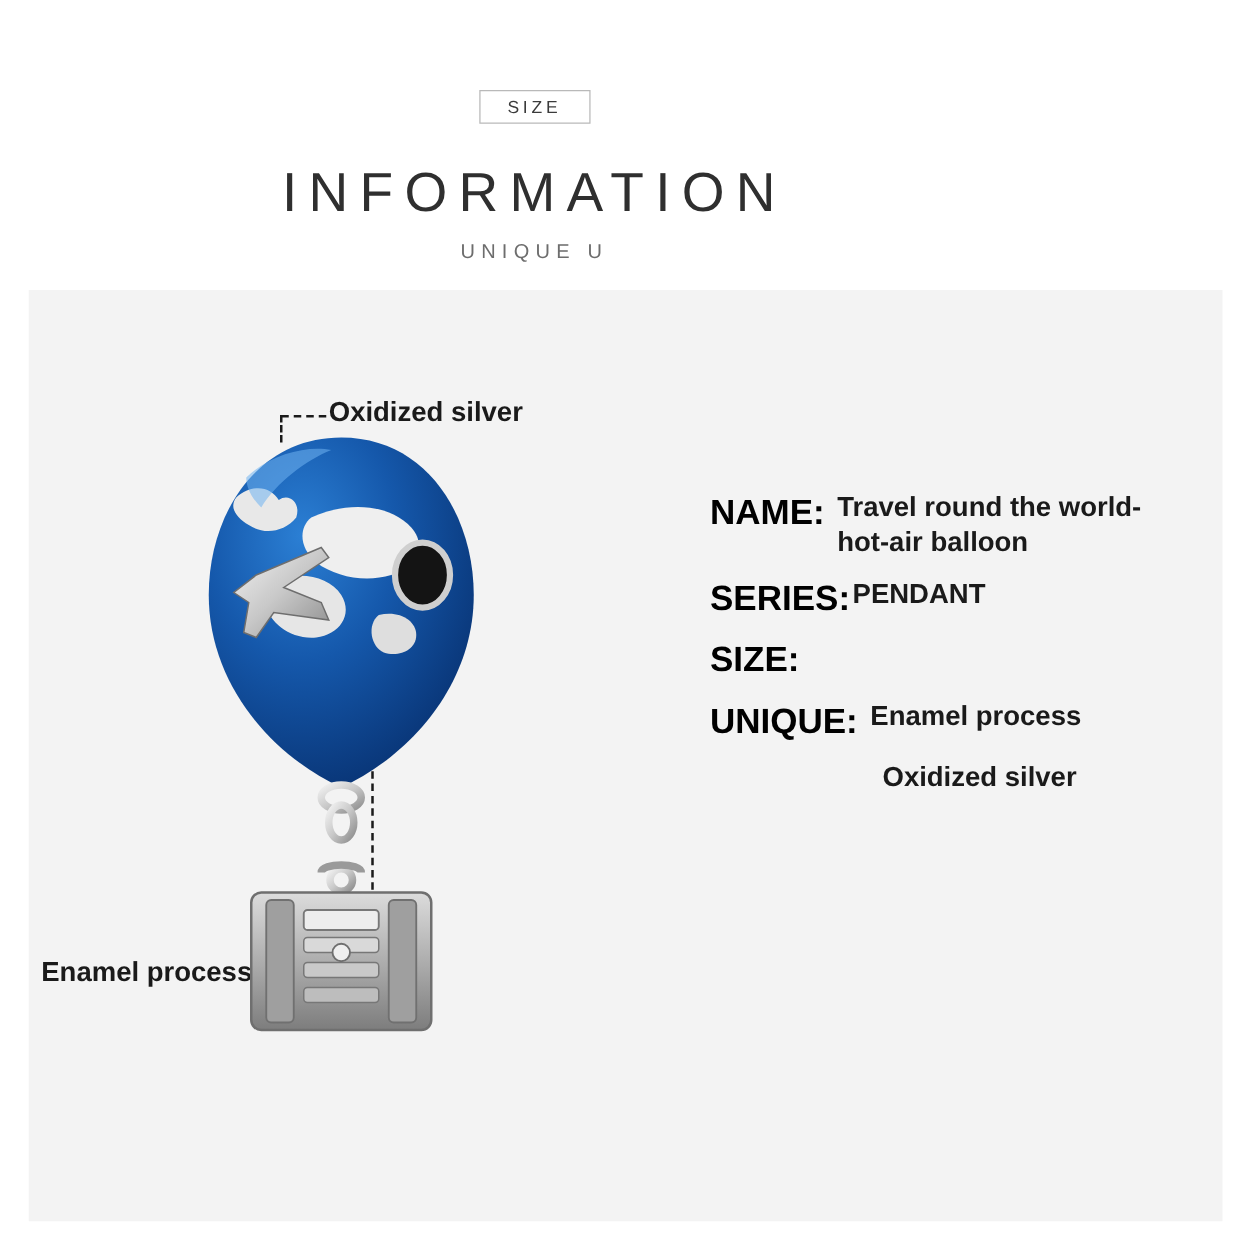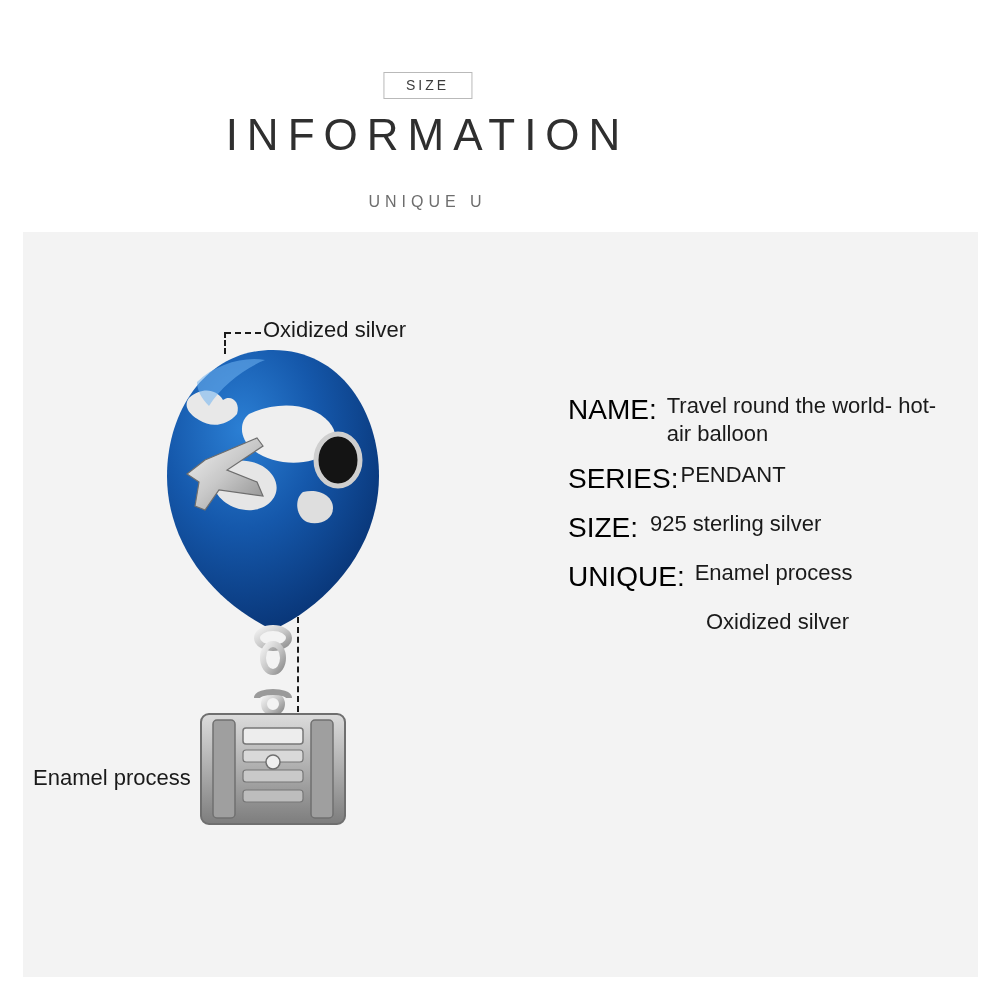--- a/index.html
+++ b/index.html
@@ -39,21 +39,21 @@
     border: 1px solid #b9b9b9;
     padding: 5px 22px 6px 22px;
     font-size: 14px;
     letter-spacing: 3px;
     color: #3b3b3b;
     line-height: 1;
   }
   .info-title {
     position: absolute;
     left: 50%;
-    top: 110px;
+    top: 130px;
     transform: translateX(-50%);
     font-size: 44px;
     letter-spacing: 9px;
     color: #2f2f2f;
     font-weight: 400;
     white-space: nowrap;
   }
   .unique-sub {
     position: absolute;
     left: 50%;
@@ -67,20 +67,21 @@
   }
 
   
   .panel {
     position: absolute;
     left: 23px;
     top: 232px;
     width: 955px;
     height: 745px;
     background: #f3f3f3;
+    font-weight: bold;
   }
 
   
   .product-area {
     position: absolute;
     left: 0px;
     top: 0px;
     width: 520px;
     height: 745px;
   }
@@ -269,21 +270,20 @@
       </div>
 
       <div class="spec-row">
         <div class="spec-label">SERIES:</div>
         <div class="spec-value indent-series">PENDANT</div>
       </div>
 
 
       <div class="spec-row">
         <div class="spec-label">SIZE:</div>
-        <div class="spec-value indent-metal">925 sterling silver</div>
       </div>
 
       <div class="spec-row">
         <div class="spec-label">UNIQUE:</div>
         <div class="spec-value">Enamel process</div>
       </div>
 
       <div class="spec-extra">Oxidized silver</div>
     </div>
 

